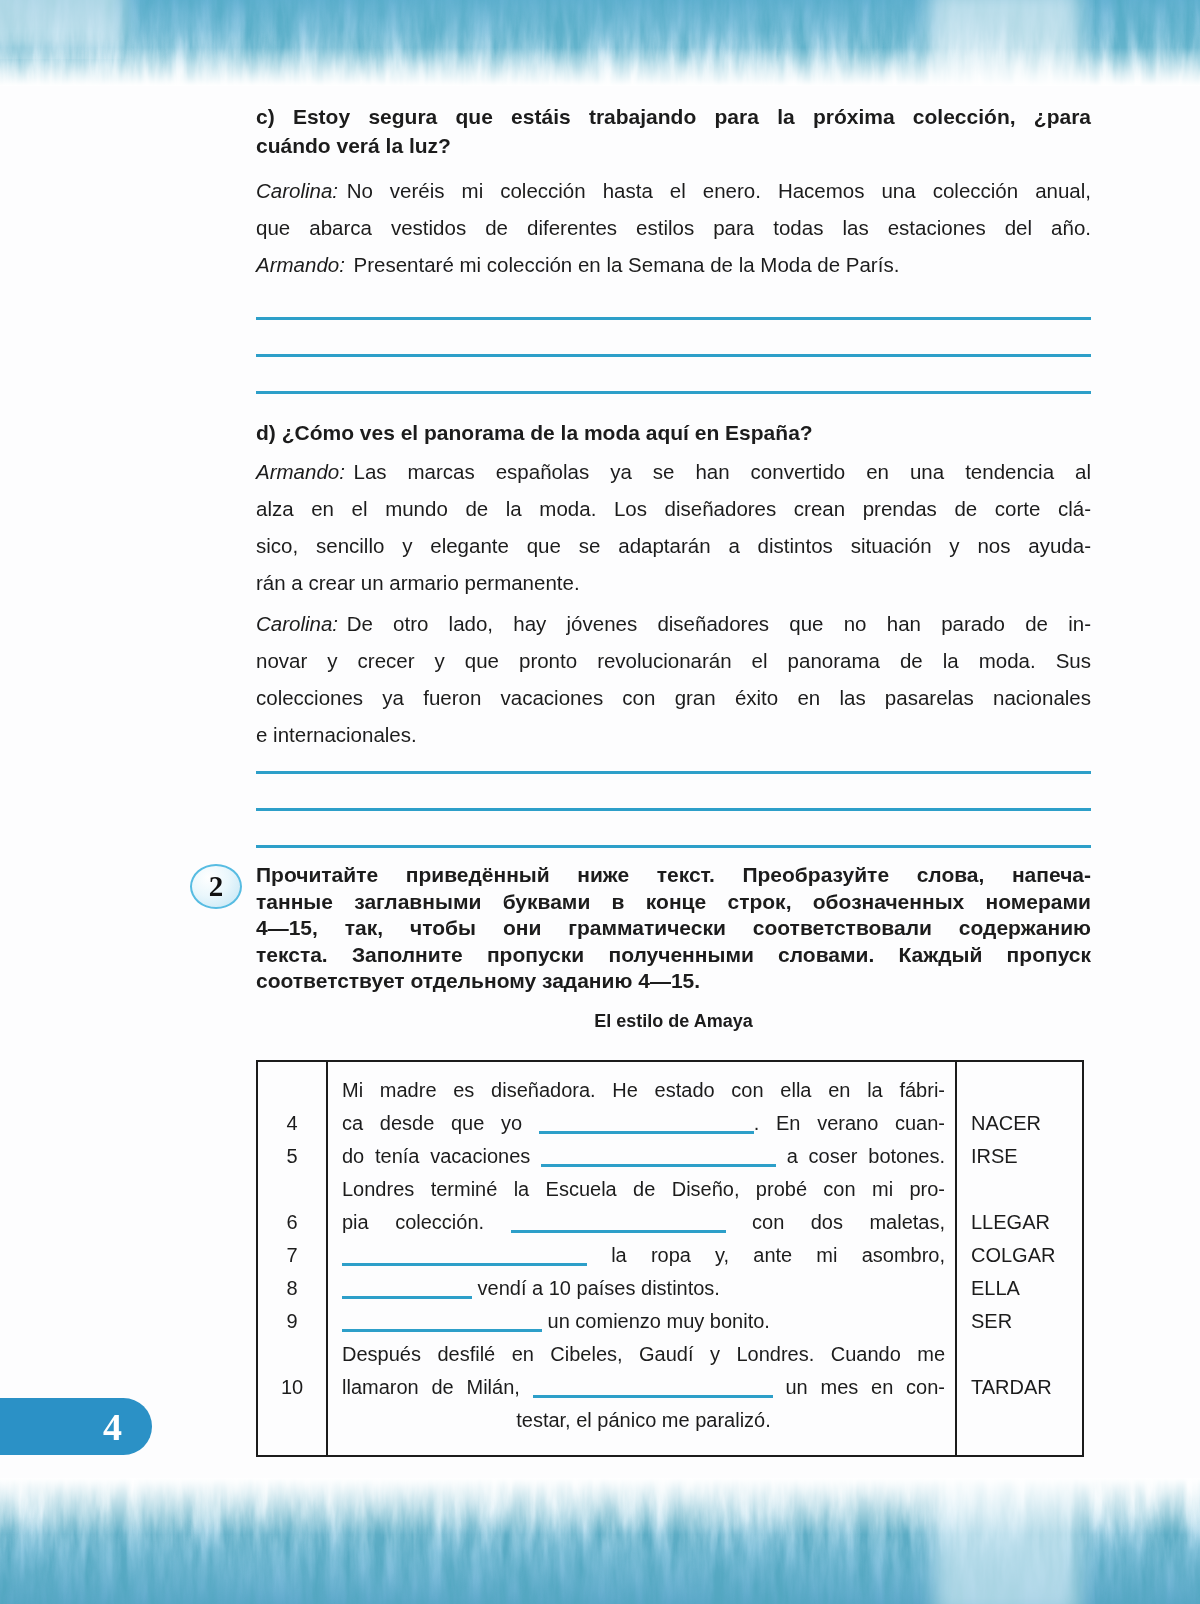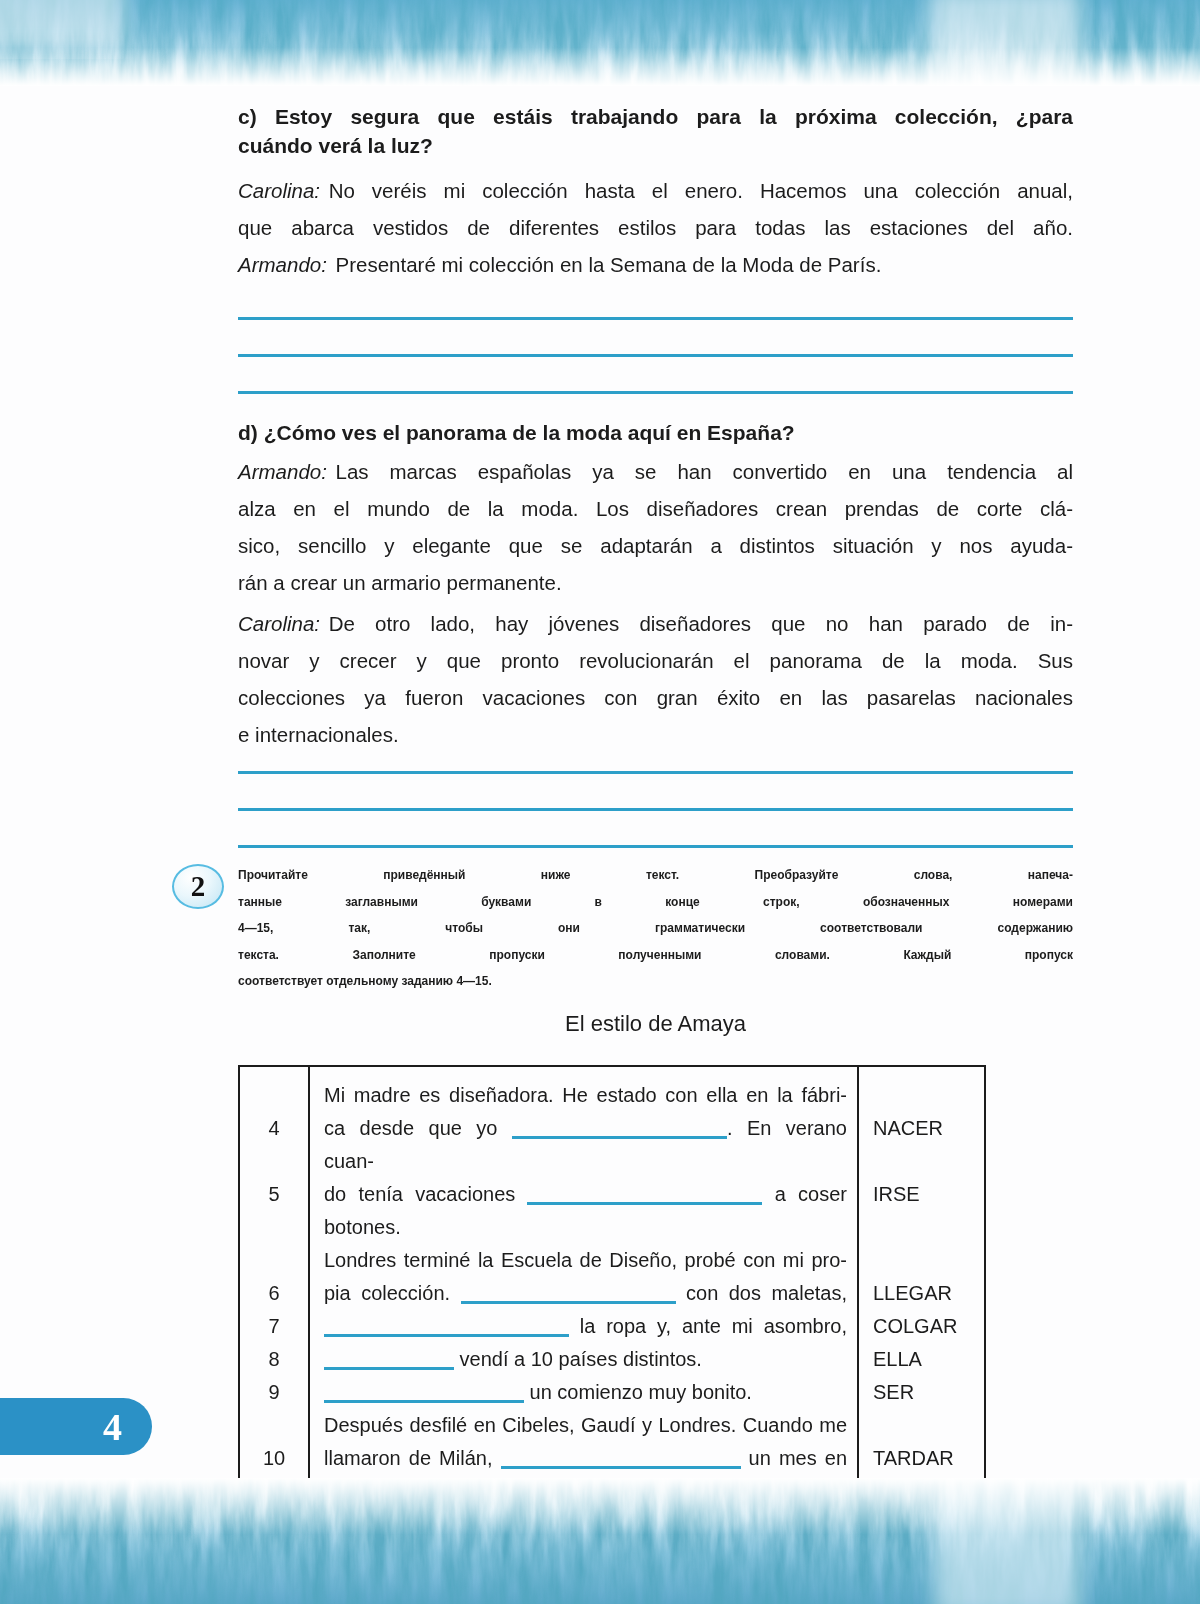--- a/index.html
+++ b/index.html
@@ -10,21 +10,21 @@
     height: 1604px;
     background: #fdfdfe;
     overflow: hidden;
     font-family: "Liberation Sans", sans-serif;
     color: #1c1c1c;
   }
   .tex { position:absolute; left:0; width:1200px; display:block; }
   .tex-top { top:0; }
   .tex-bot { bottom:0; }
 
-  .content { position:absolute; left:238px; width:835px; top:0; }
+  .content { position:absolute; left:256px; width:835px; top:0; }
 
   .hdr { font-weight:700; font-size:21px; line-height:29px; }
   #hc  { margin-top:102px; }
   .h2  { margin-top:24px; }
 
   .para { font-size:20.5px; line-height:37px; }
   .para.mt  { margin-top:12px; }
   .sp { font-style:italic; font-weight:400; margin-right:0.42em; }
 
   .jl { text-align: justify; text-align-last: justify; }
@@ -34,27 +34,27 @@
 
   .task { position:relative; margin-top:14px; }
   .task-badge {
     position:absolute; left:-66px; top:2px;
     width:52px; height:45px; border-radius:50%;
     border:2px solid #57bce2;
     background: radial-gradient(ellipse at 35% 28%, #ffffff 0%, #eaf7fc 45%, #bfe4f4 100%);
     display:flex; align-items:center; justify-content:center;
     font-family:"Liberation Serif", serif; font-weight:700; font-size:29px; color:#111;
   }
-  .instr { font-weight:700; font-size:12px; line-height:26.5px; }
-
-  .ttitle { margin-top:16px; text-align:center; font-weight:400; font-size:22px; }
+  .instr { font-weight:700; font-size:21px; line-height:26.5px; }
+
+  .ttitle { margin-top:16px; text-align:center; font-weight:700; font-size:18px; }
 
   .gtable {
     margin-top:28px;
-    width:748px;
+    width:828px;
     display:grid;
     grid-template-columns:68px 1fr 125px;
     border:2px solid #1c1c1c;
     font-size:20px;
   }
   .tcell { line-height:33px; }
   .tnum  { text-align:center; }
   .ttxt  { border-left:2px solid #1c1c1c; border-right:2px solid #1c1c1c; padding-left:14px; padding-right:10px; }
   .tword { padding-left:14px; }
   .blank {

